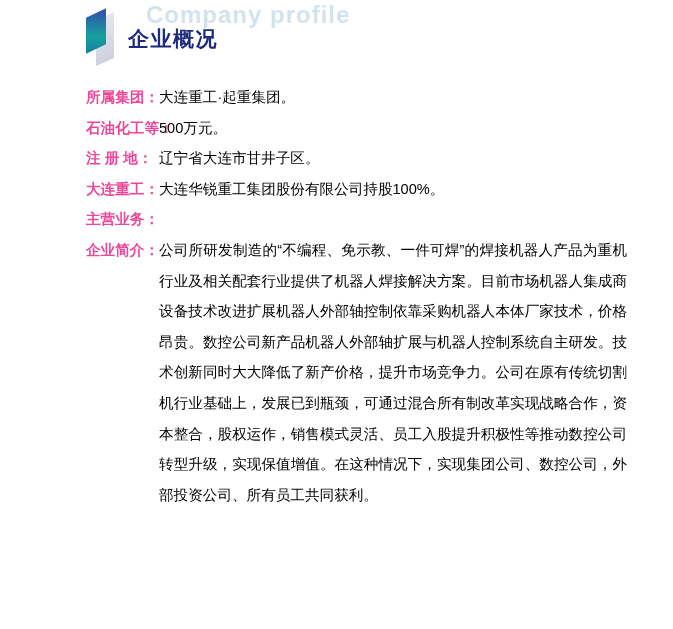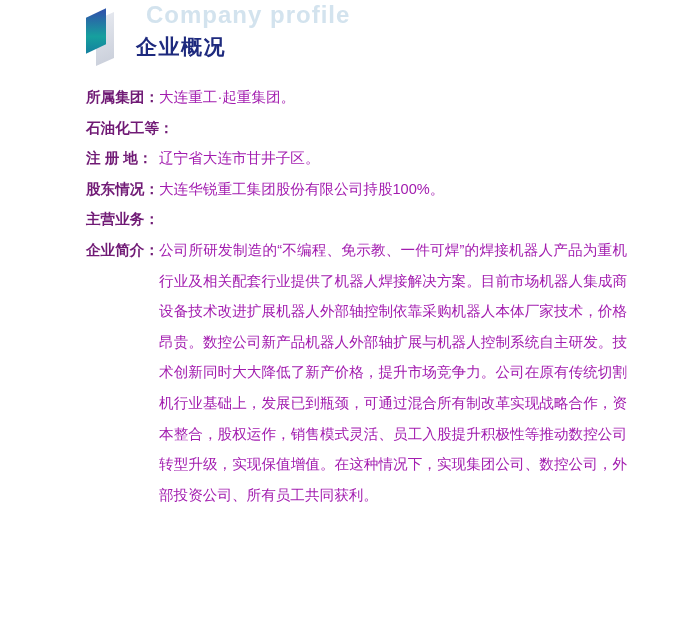--- a/index.html
+++ b/index.html
@@ -25,21 +25,21 @@
     font-size: 24px;
     font-weight: bold;
     letter-spacing: 1px;
     color: #d3e3ee;
     user-select: none;
   }
   .page-title {
     position: absolute;
     left: 120px;
     top: 17px;
-    margin: 16px;
+    margin: 8px;
     font-size: 21px;
     font-weight: bold;
     letter-spacing: 1.5px;
     color: #1e2a7e;
     z-index: 2;
   }
   .ribbon {
     position: absolute;
     left: 84px;
     top: 2px;
@@ -76,26 +76,26 @@
   .row {
     display: flex;
     align-items: flex-start;
     font-size: 14.6px;
     line-height: 30.6px;
   }
   .row .label {
     flex: none;
     width: 73px;
     font-weight: bold;
-    color: #701a75;
+    color: #ec4899;
     white-space: pre;
   }
   .row .value {
     flex: 1;
-    color: #a21caf;
+    color: #000000;
     text-align: justify;
     text-justify: inter-ideograph;
   }
 </style>
 </head>
 <body>
 
 <div class="slide">
 
   <div class="ribbon">
@@ -108,29 +108,30 @@
 
   <div class="content">
 
     <div class="row">
       <span class="label">所属集团：</span>
       <span class="value">大连重工·起重集团。</span>
     </div>
 
     <div class="row">
       <span class="label">石油化工等：</span>
+      <span class="value">500万元。</span>
     </div>
 
     <div class="row">
       <span class="label">注 册 地：</span>
       <span class="value">辽宁省大连市甘井子区。</span>
     </div>
 
     <div class="row">
-      <span class="label">股东情况：</span>
+      <span class="label">大连重工：</span>
       <span class="value">大连华锐重工集团股份有限公司持股100%。</span>
     </div>
 
     <div class="row">
       <span class="label">主营业务：</span>
     </div>
 
 
     <div class="row">
       <span class="label">企业简介：</span>

